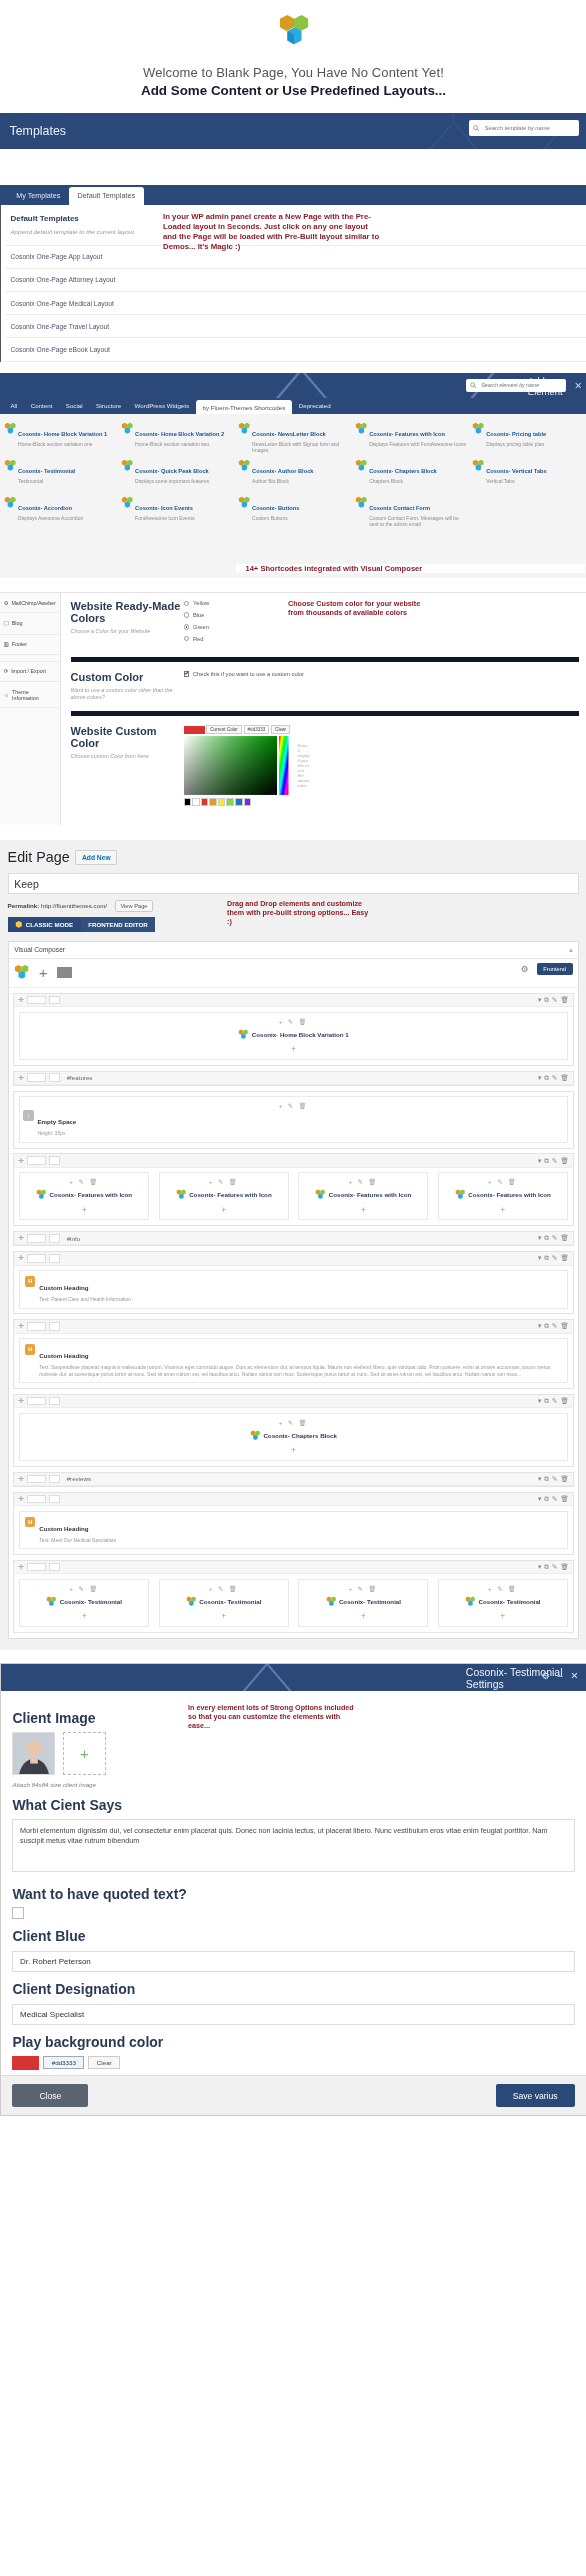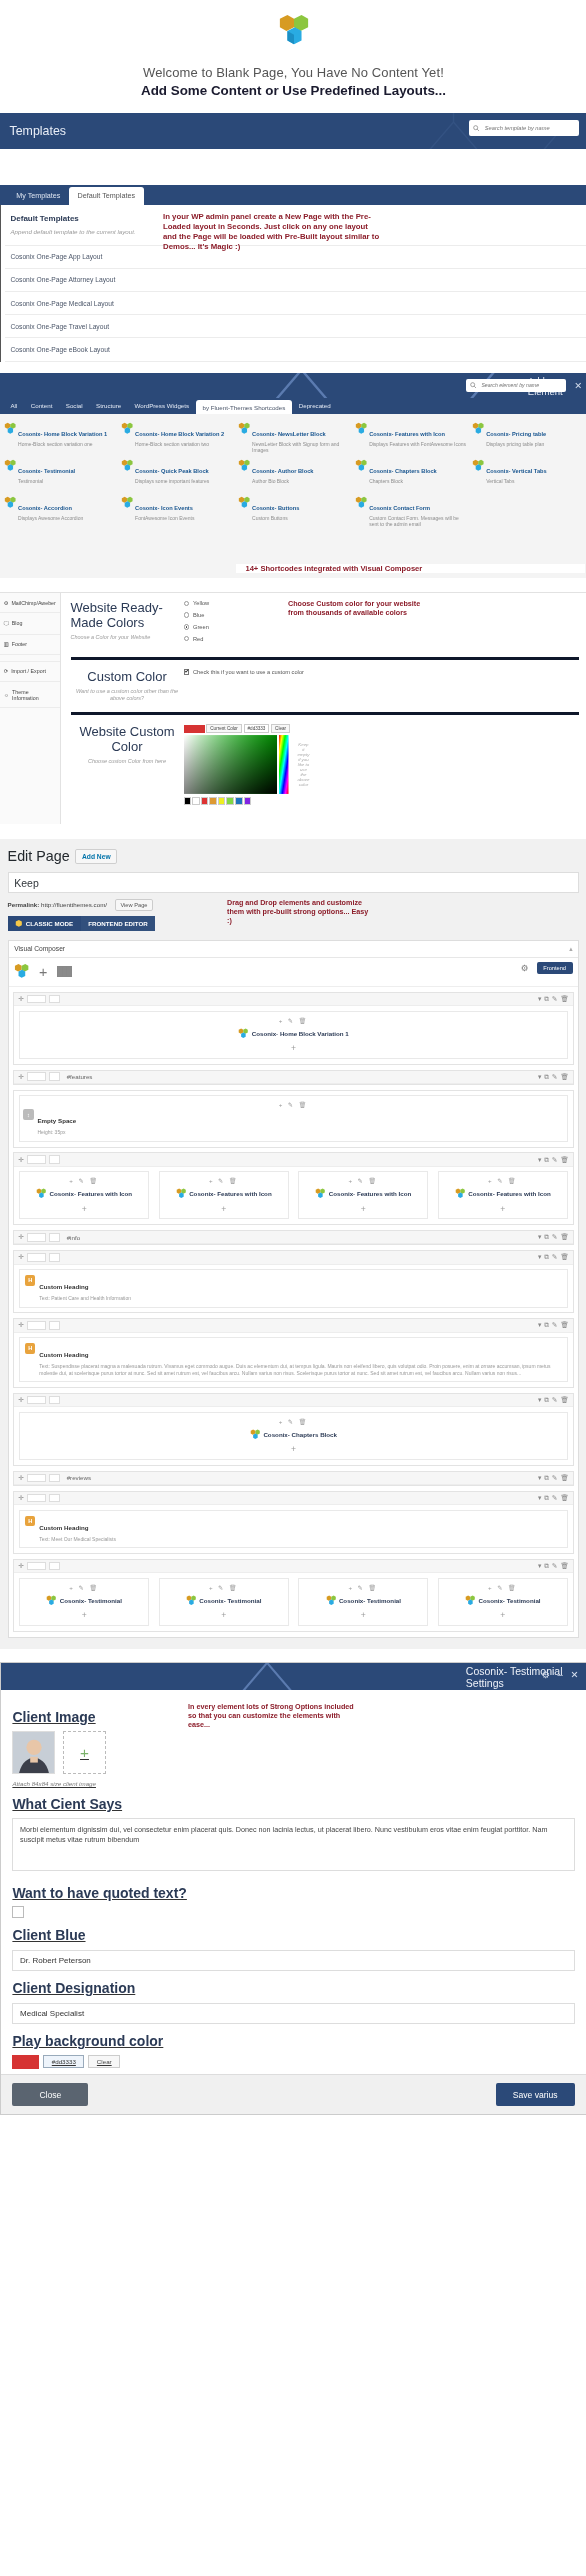--- a/index.html
+++ b/index.html
@@ -105,23 +105,23 @@
   
   .co-panel { display:flex; border-top:1px solid #e2e2e2; margin-top:13.4px; background:#fff; }
   .co-side { width:61px; border-right:1px solid #e2e2e2; background:#fafafa; flex:0 0 61px;}
   .co-side .it {
     display:flex; align-items:center; gap:2.9px; font-size:5.3px; color:#444;
     padding:6.7px 3.8px; border-bottom:1px solid #ececec; cursor:pointer;
   }
   .co-side .it.gap { margin-top:5.7px; border-top:1px solid #ececec; }
   .co-main { flex:1; padding:7.6px 7.6px 9.5px 9.5px; }
   .co-sec { display:flex; padding-bottom:9.5px; }
-  .co-sec + .co-sec { border-top:3px solid #0f172a; padding-top:9.5px;text-align:center; }
+  .co-sec + .co-sec { border-top:5px solid #0f172a; padding-top:9.5px; }
   .co-lbl { width:113px; flex:0 0 113px; }
-  .co-lbl .h { font-size:13px; font-weight:normal; color:#2b3a55; }
+  .co-lbl .h { font-size:11px; font-weight:bold; color:#2b3a55; }
   .co-lbl .s { font-size:5.5px; font-style:italic; color:#9a9a9a; margin-top:3.8px; line-height:1.3;}
   .co-ctl { flex:1; }
   .radio-row { display:flex; align-items:center; gap:3.8px; font-size:5.7px; color:#555; margin-bottom:5.7px; }
   .rad { width:5.7px; height:5.7px; border:1px solid #999; border-radius:50%; background:#fff; position:relative;}
   .rad.on::after { content:""; position:absolute; inset:1px; border-radius:50%; background:#333; }
   .chk { width:5.7px; height:5.7px; border:1px solid #777; background:#fff; position:relative; display:inline-block;}
   .chk.on::after { content:"✔"; position:absolute; left:0; top:-1.9px; font-size:5.7px; color:#222; }
   .chk-row { display:flex; align-items:center; gap:3.8px; font-size:5.7px; color:#555; }
 
   .picker { width:124px; }
@@ -817,21 +817,21 @@
       <svg class="deco" viewBox="0 0 320 100">
         <path d="M120 110 L180 40 L240 110 M180 40 L180 -20" stroke="#5b7bb0" fill="none" stroke-width="1.5"></path>
       </svg>
       <h3>Cosonix- Testimonial Settings</h3>
       <div class="modal-icons">
         <span>⚙</span>
         <span>–</span>
         <span>✕</span>
       </div>
     </div>
-    <div class="modal-body" style="position:relative;text-decoration:underline;">
+    <div class="modal-body" style="position:relative;">
       <div class="annot" style="left:187px; top:11.4px; width:170px; font-size:7.2px;">In every element lots of Strong Options included so that you can customize the elements with ease...</div>
 
       <div class="f-lbl">Client Image</div>
       <div class="img-row">
         <div class="thumb">
           <svg width="43" height="43" viewBox="0 0 45 45">
             <rect width="45" height="45" fill="#c7ced6"></rect>
             <circle cx="22" cy="16" r="8" fill="#e8c6a8"></circle>
             <path d="M6 45 C8 32 16 27 22 27 C28 27 36 32 38 45 Z" fill="#3c3f4a"></path>
             <rect x="18" y="26" width="8" height="6" fill="#e8c6a8"></rect>

